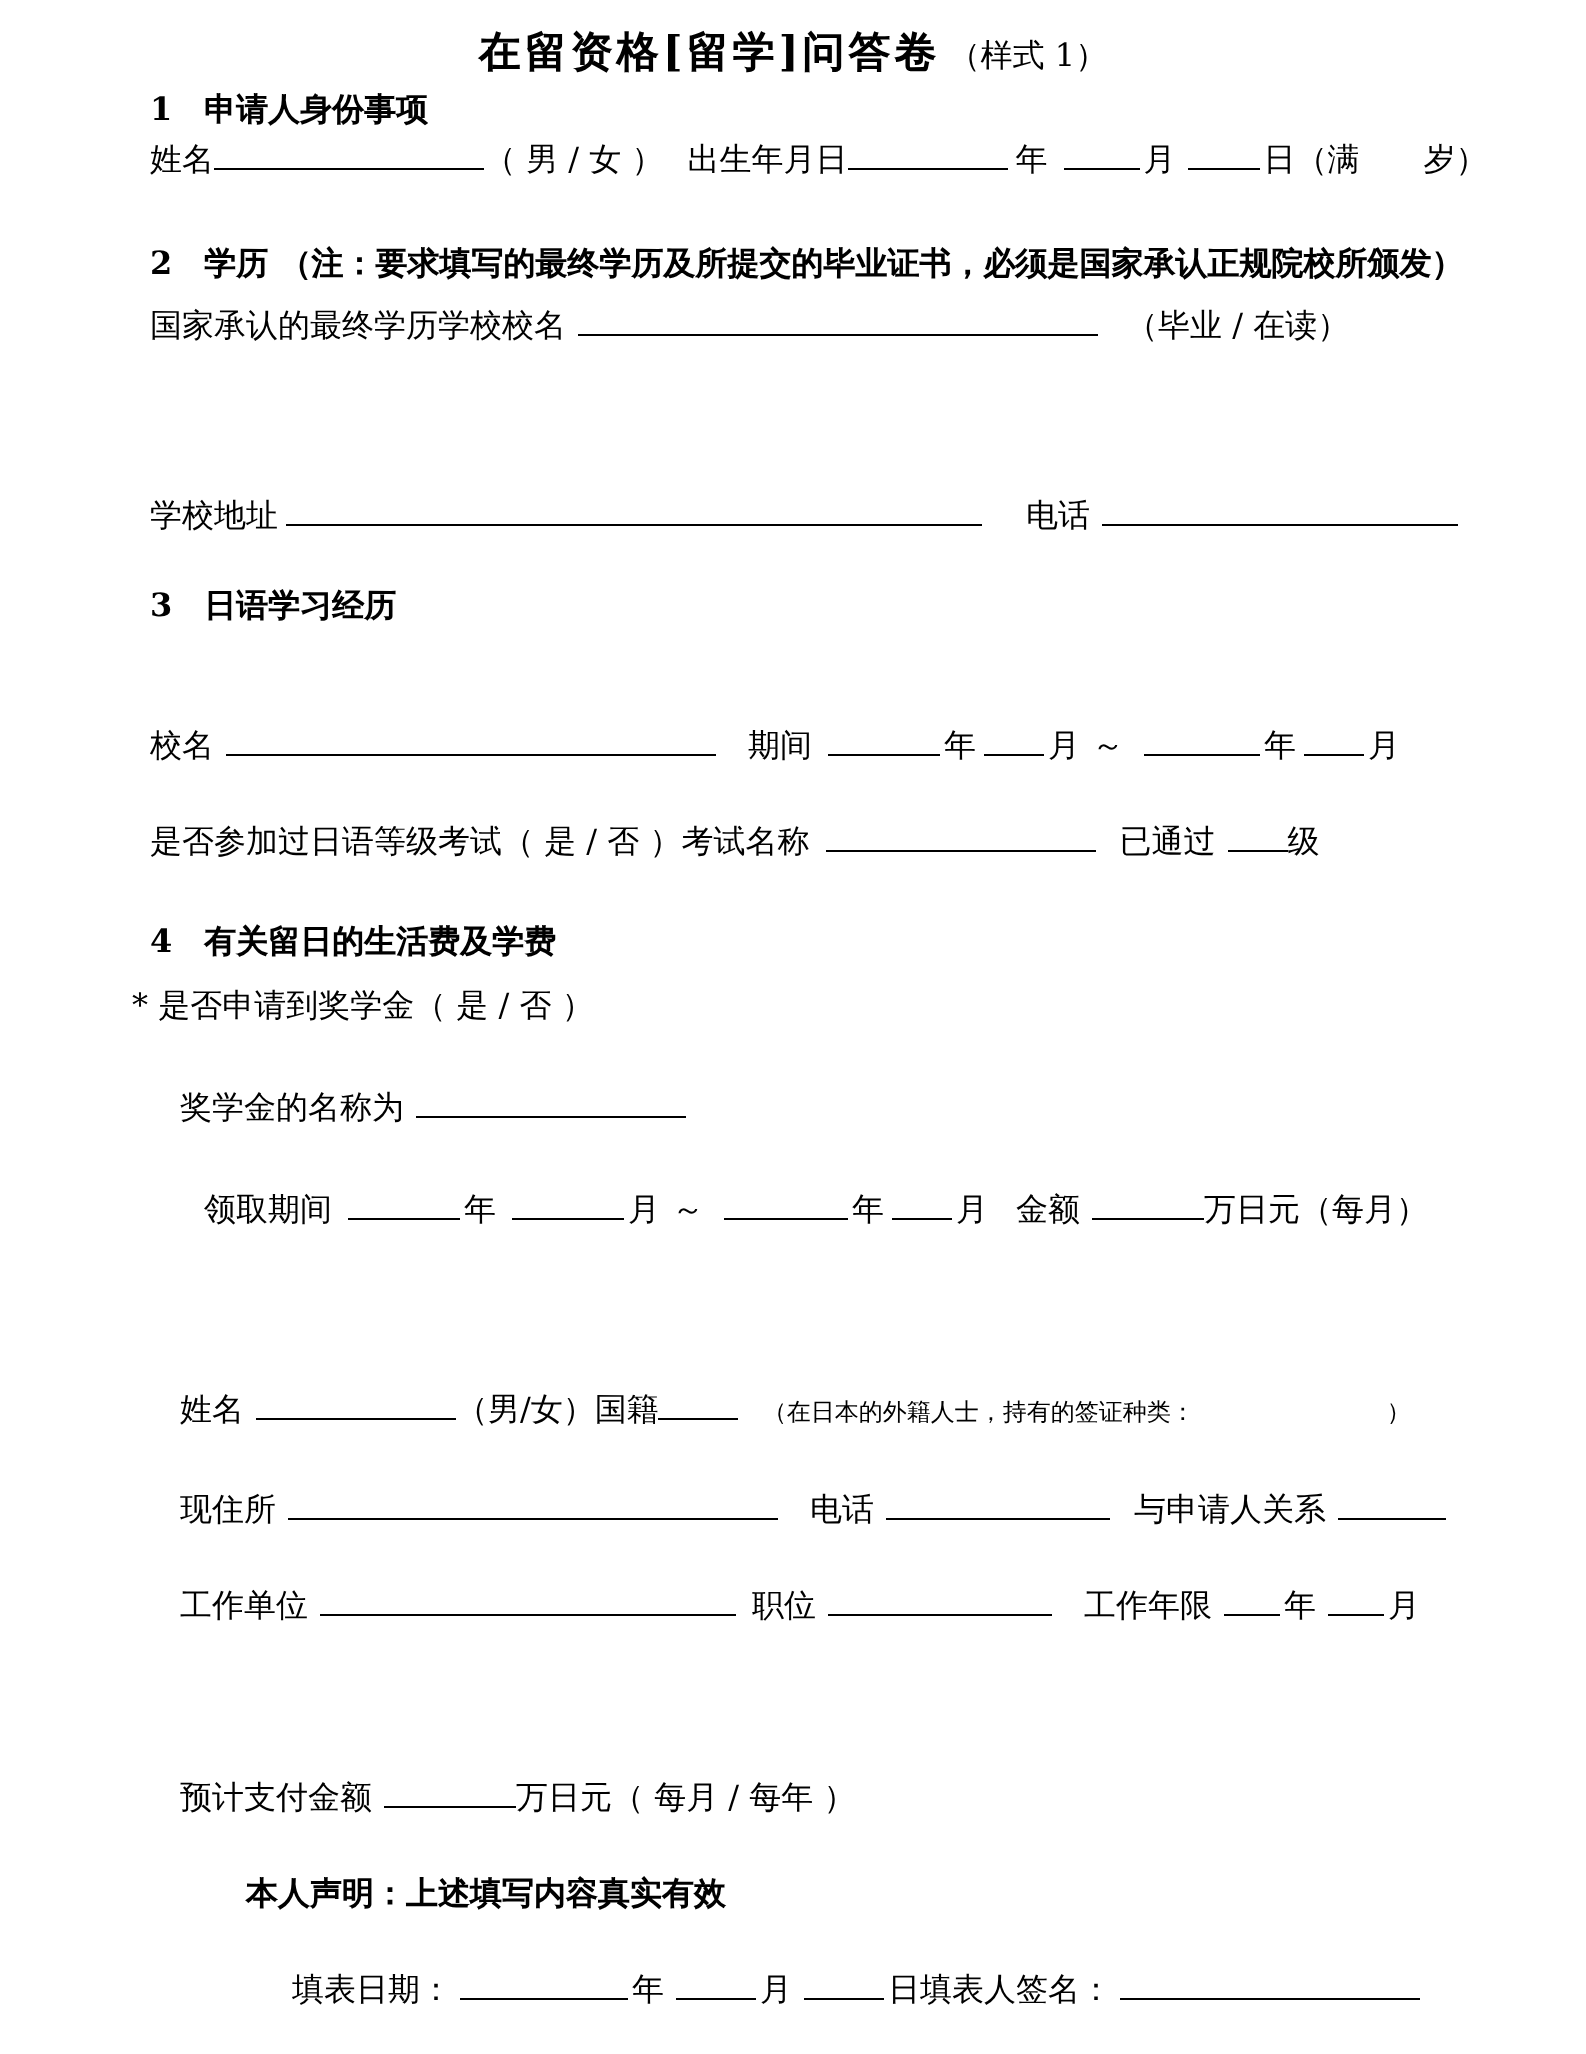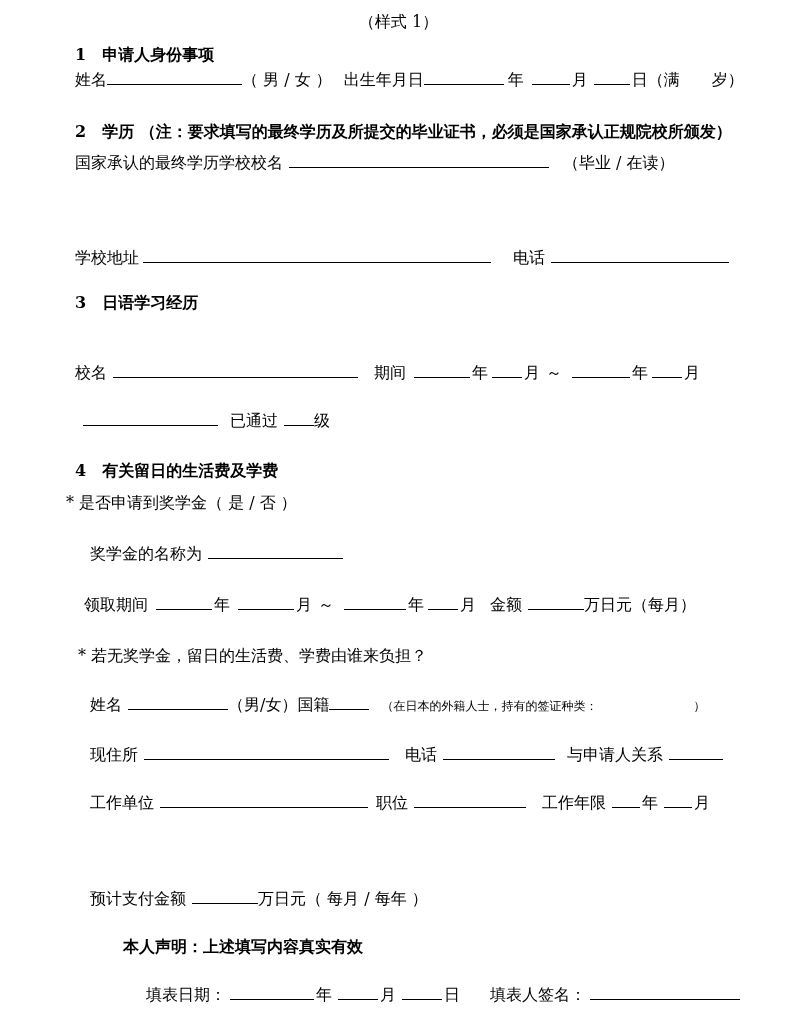--- a/index.html
+++ b/index.html
@@ -31,20 +31,21 @@
   .small { font-size:12px; }
   .title-main { font-size:21px; font-weight:bold; letter-spacing:2px; }
   .title-suffix { font-size:16px; margin-left:4px; }
 </style>
 </head>
 <body>
 
 <div class="page">
 
   <div class="row" style="top:12px;left:0;right:0;justify-content:center">
+    <span class="title-main">在留资格[留学]问答卷</span>
     <span class="title-suffix">（样式 1）</span>
   </div>
 
   <div class="row bold" style="top:45px;left:75px">
     <span>1　申请人身份事项</span>
   </div>
 
   <div class="row" style="top:70px;left:75px">
     <span>姓名</span>
     <span class="blank" style="width:135px"></span>
@@ -90,58 +91,56 @@
     <span class="blank" style="width:30px;margin-left:4px"></span>
     <span style="margin-left:2px">月</span>
     <span style="margin-left:6px">～</span>
     <span class="blank" style="width:58px;margin-left:10px"></span>
     <span style="margin-left:2px">年</span>
     <span class="blank" style="width:30px;margin-left:4px"></span>
     <span style="margin-left:2px">月</span>
   </div>
 
   <div class="row" style="top:411px;left:75px">
+    <span>是否参加过日语等级考试（ 是 / 否 ）考试名称</span>
     <span class="blank" style="width:135px;margin-left:8px"></span>
     <span style="margin-left:12px">已通过</span>
     <span class="blank" style="width:30px;margin-left:6px"></span>
     <span>级</span>
   </div>
 
   <div class="row bold" style="top:461px;left:75px">
     <span>4　有关留日的生活费及学费</span>
   </div>
 
   <div class="row" style="top:544px;left:90px">
     <span>奖学金的名称为</span>
     <span class="blank" style="width:135px;margin-left:6px"></span>
   </div>
 
   <div class="row" style="top:493px;left:66px">
     <span>* 是否申请到奖学金（ 是 / 否 ）</span>
   </div>
 
-  <div class="row" style="top:595px;left:84px">
+  <div class="row" style="top:595px;left:102px">
     <span>领取期间</span>
     <span class="blank" style="width:56px;margin-left:8px"></span>
     <span style="margin-left:2px">年</span>
     <span class="blank" style="width:56px;margin-left:8px"></span>
     <span style="margin-left:2px">月</span>
     <span style="margin-left:6px">～</span>
     <span class="blank" style="width:62px;margin-left:10px"></span>
     <span style="margin-left:2px">年</span>
     <span class="blank" style="width:30px;margin-left:4px"></span>
     <span style="margin-left:2px">月</span>
     <span style="margin-left:14px">金额</span>
     <span class="blank" style="width:56px;margin-left:6px"></span>
     <span>万日元（每月）</span>
   </div>
 
-  <div class="row" style="top:646px;left:78px">
-    <span>* 若无奖学金，留日的生活费、学费由谁来负担？</span>
-  </div>
 
   <div class="row" style="top:695px;left:90px">
     <span>姓名</span>
     <span class="blank" style="width:100px;margin-left:6px"></span>
     <span>（男/女）国籍</span>
     <span class="blank" style="width:40px"></span>
     <span class="small" style="margin-left:12px">（在日本的外籍人士，持有的签证种类：　　　　　　　　）</span>
   </div>
 
   <div class="row" style="top:745px;left:90px">
@@ -177,17 +176,17 @@
   </div>
 
   <div class="row" style="top:985px;left:146px">
     <span>填表日期：</span>
     <span class="blank" style="width:84px;margin-left:4px"></span>
     <span style="margin-left:2px">年</span>
     <span class="blank" style="width:40px;margin-left:6px"></span>
     <span style="margin-left:2px">月</span>
     <span class="blank" style="width:40px;margin-left:6px"></span>
     <span style="margin-left:2px">日</span>
-    <span style="margin-left:30px">填表人签名：</span>
+    <span style="">填表人签名：</span>
     <span class="blank" style="width:150px;margin-left:4px"></span>
   </div>
 
 </div>
 
 </body></html>

